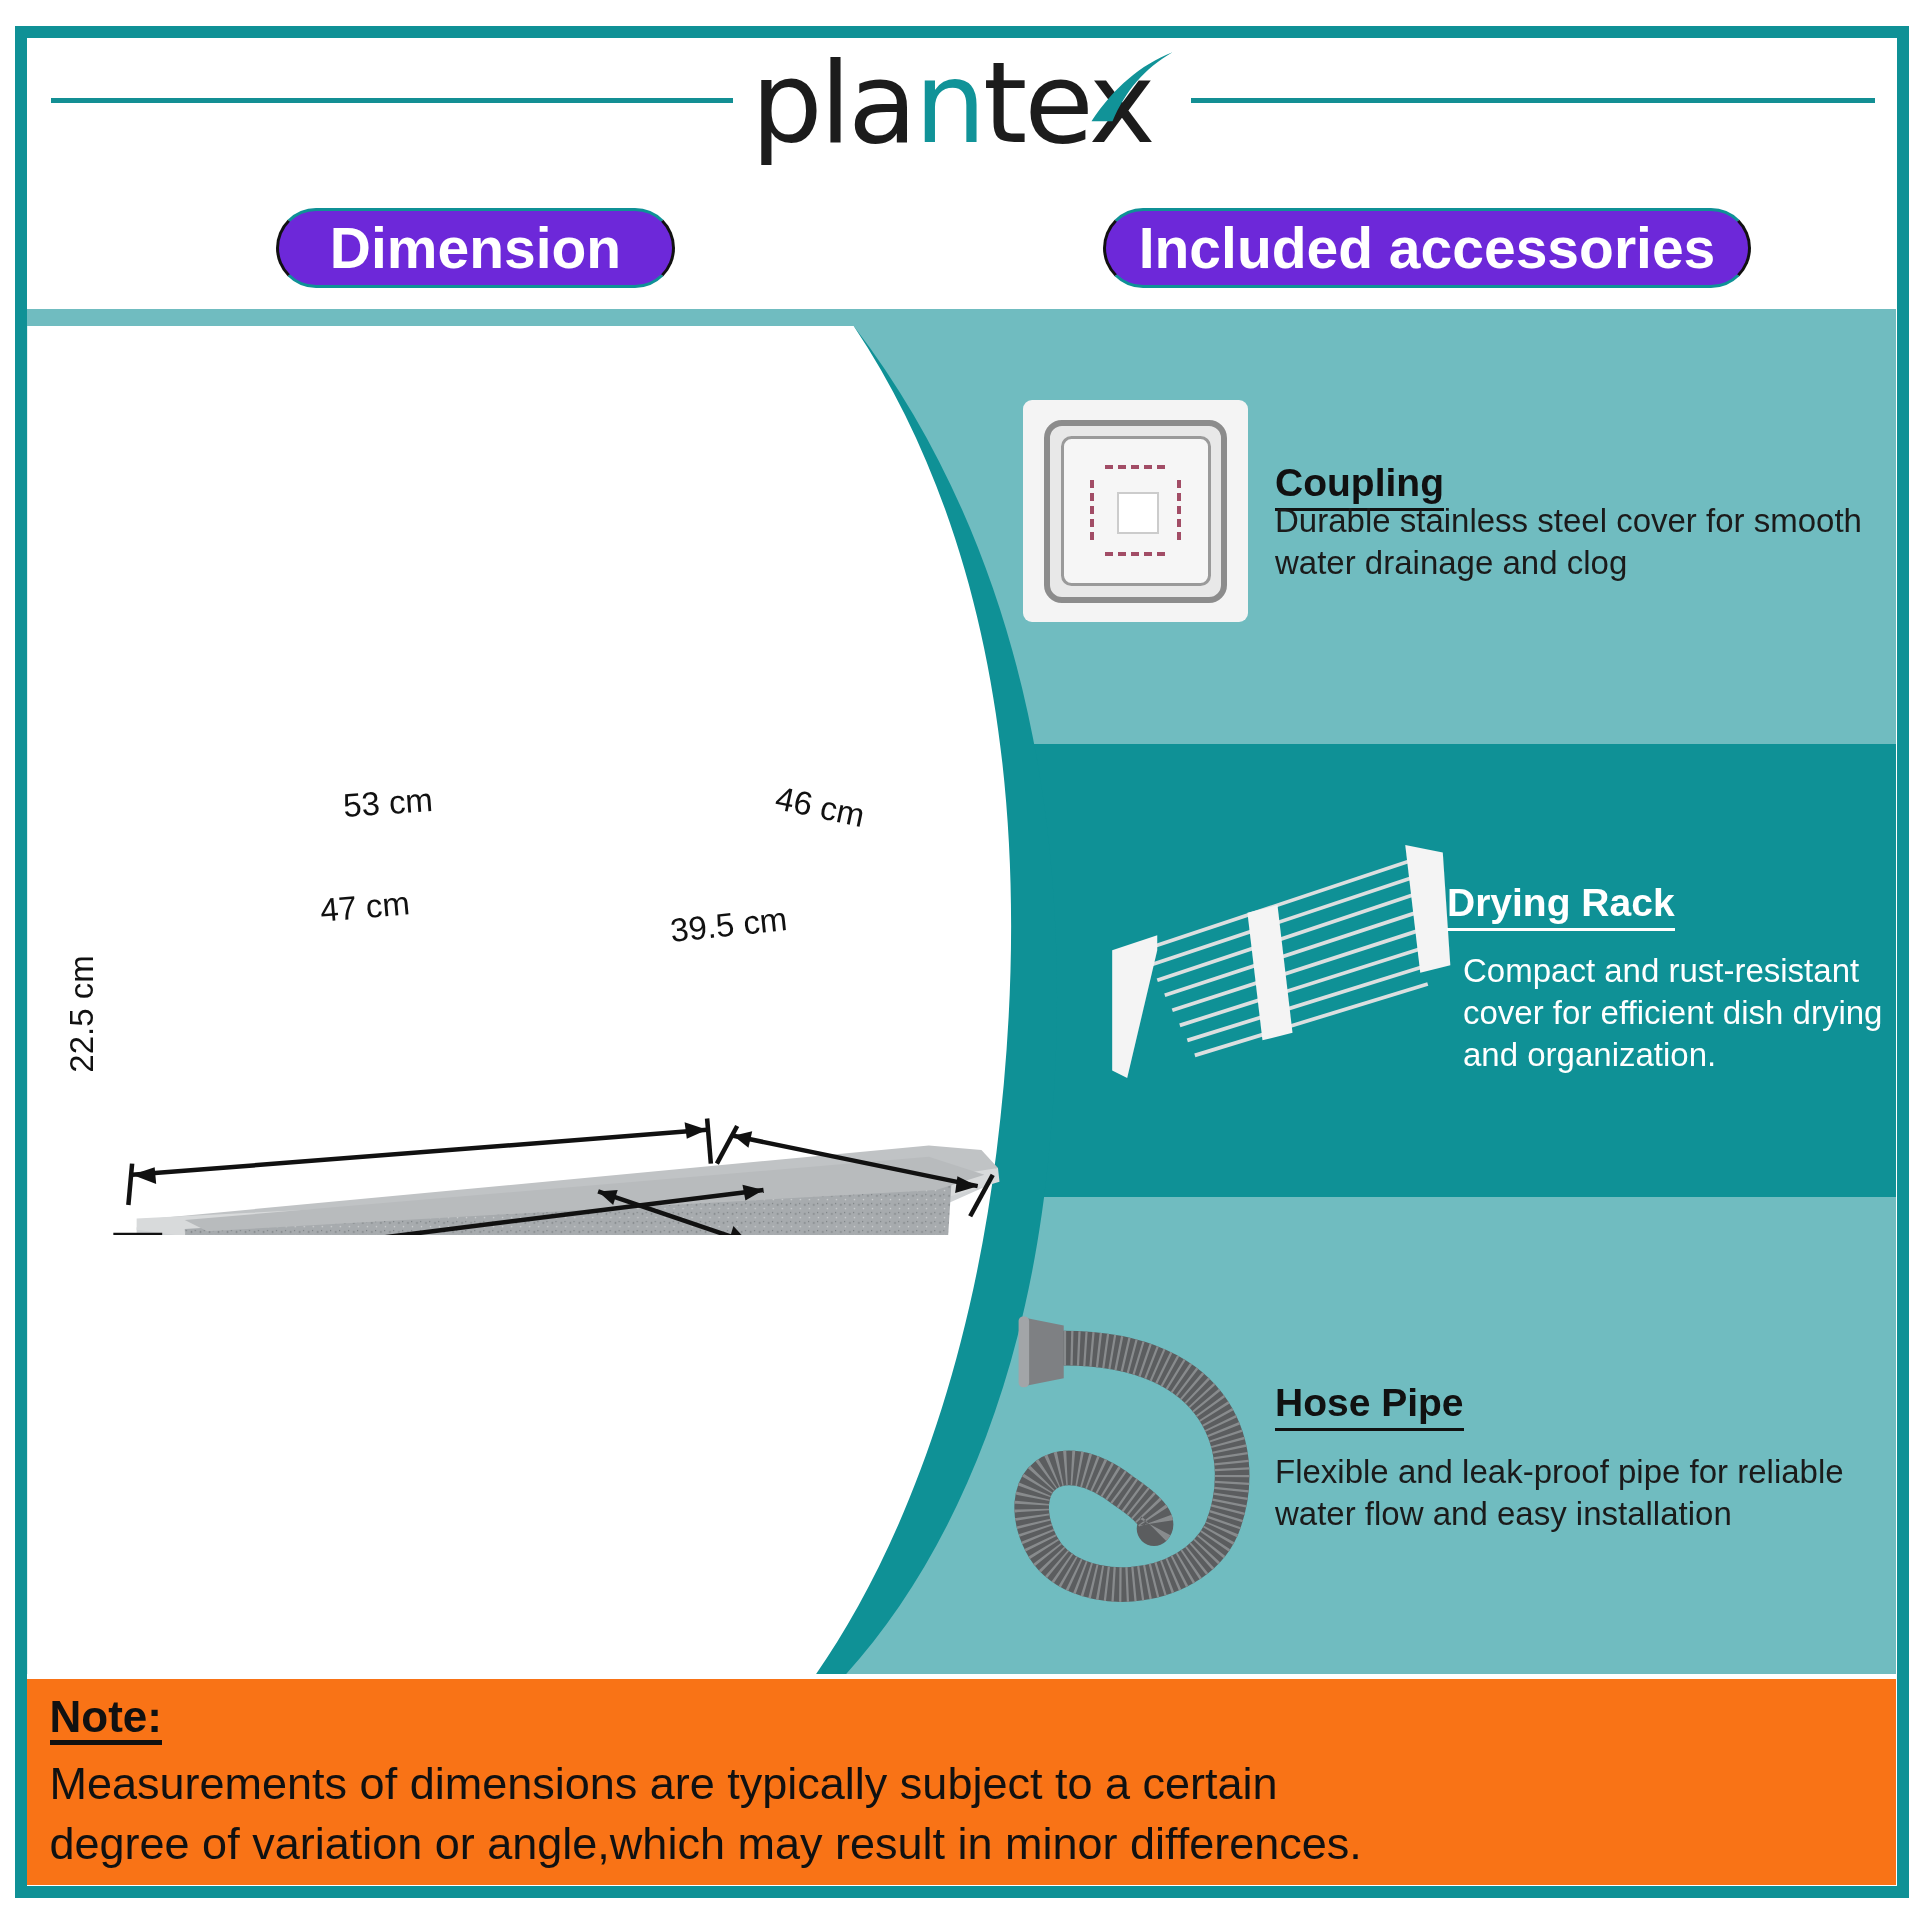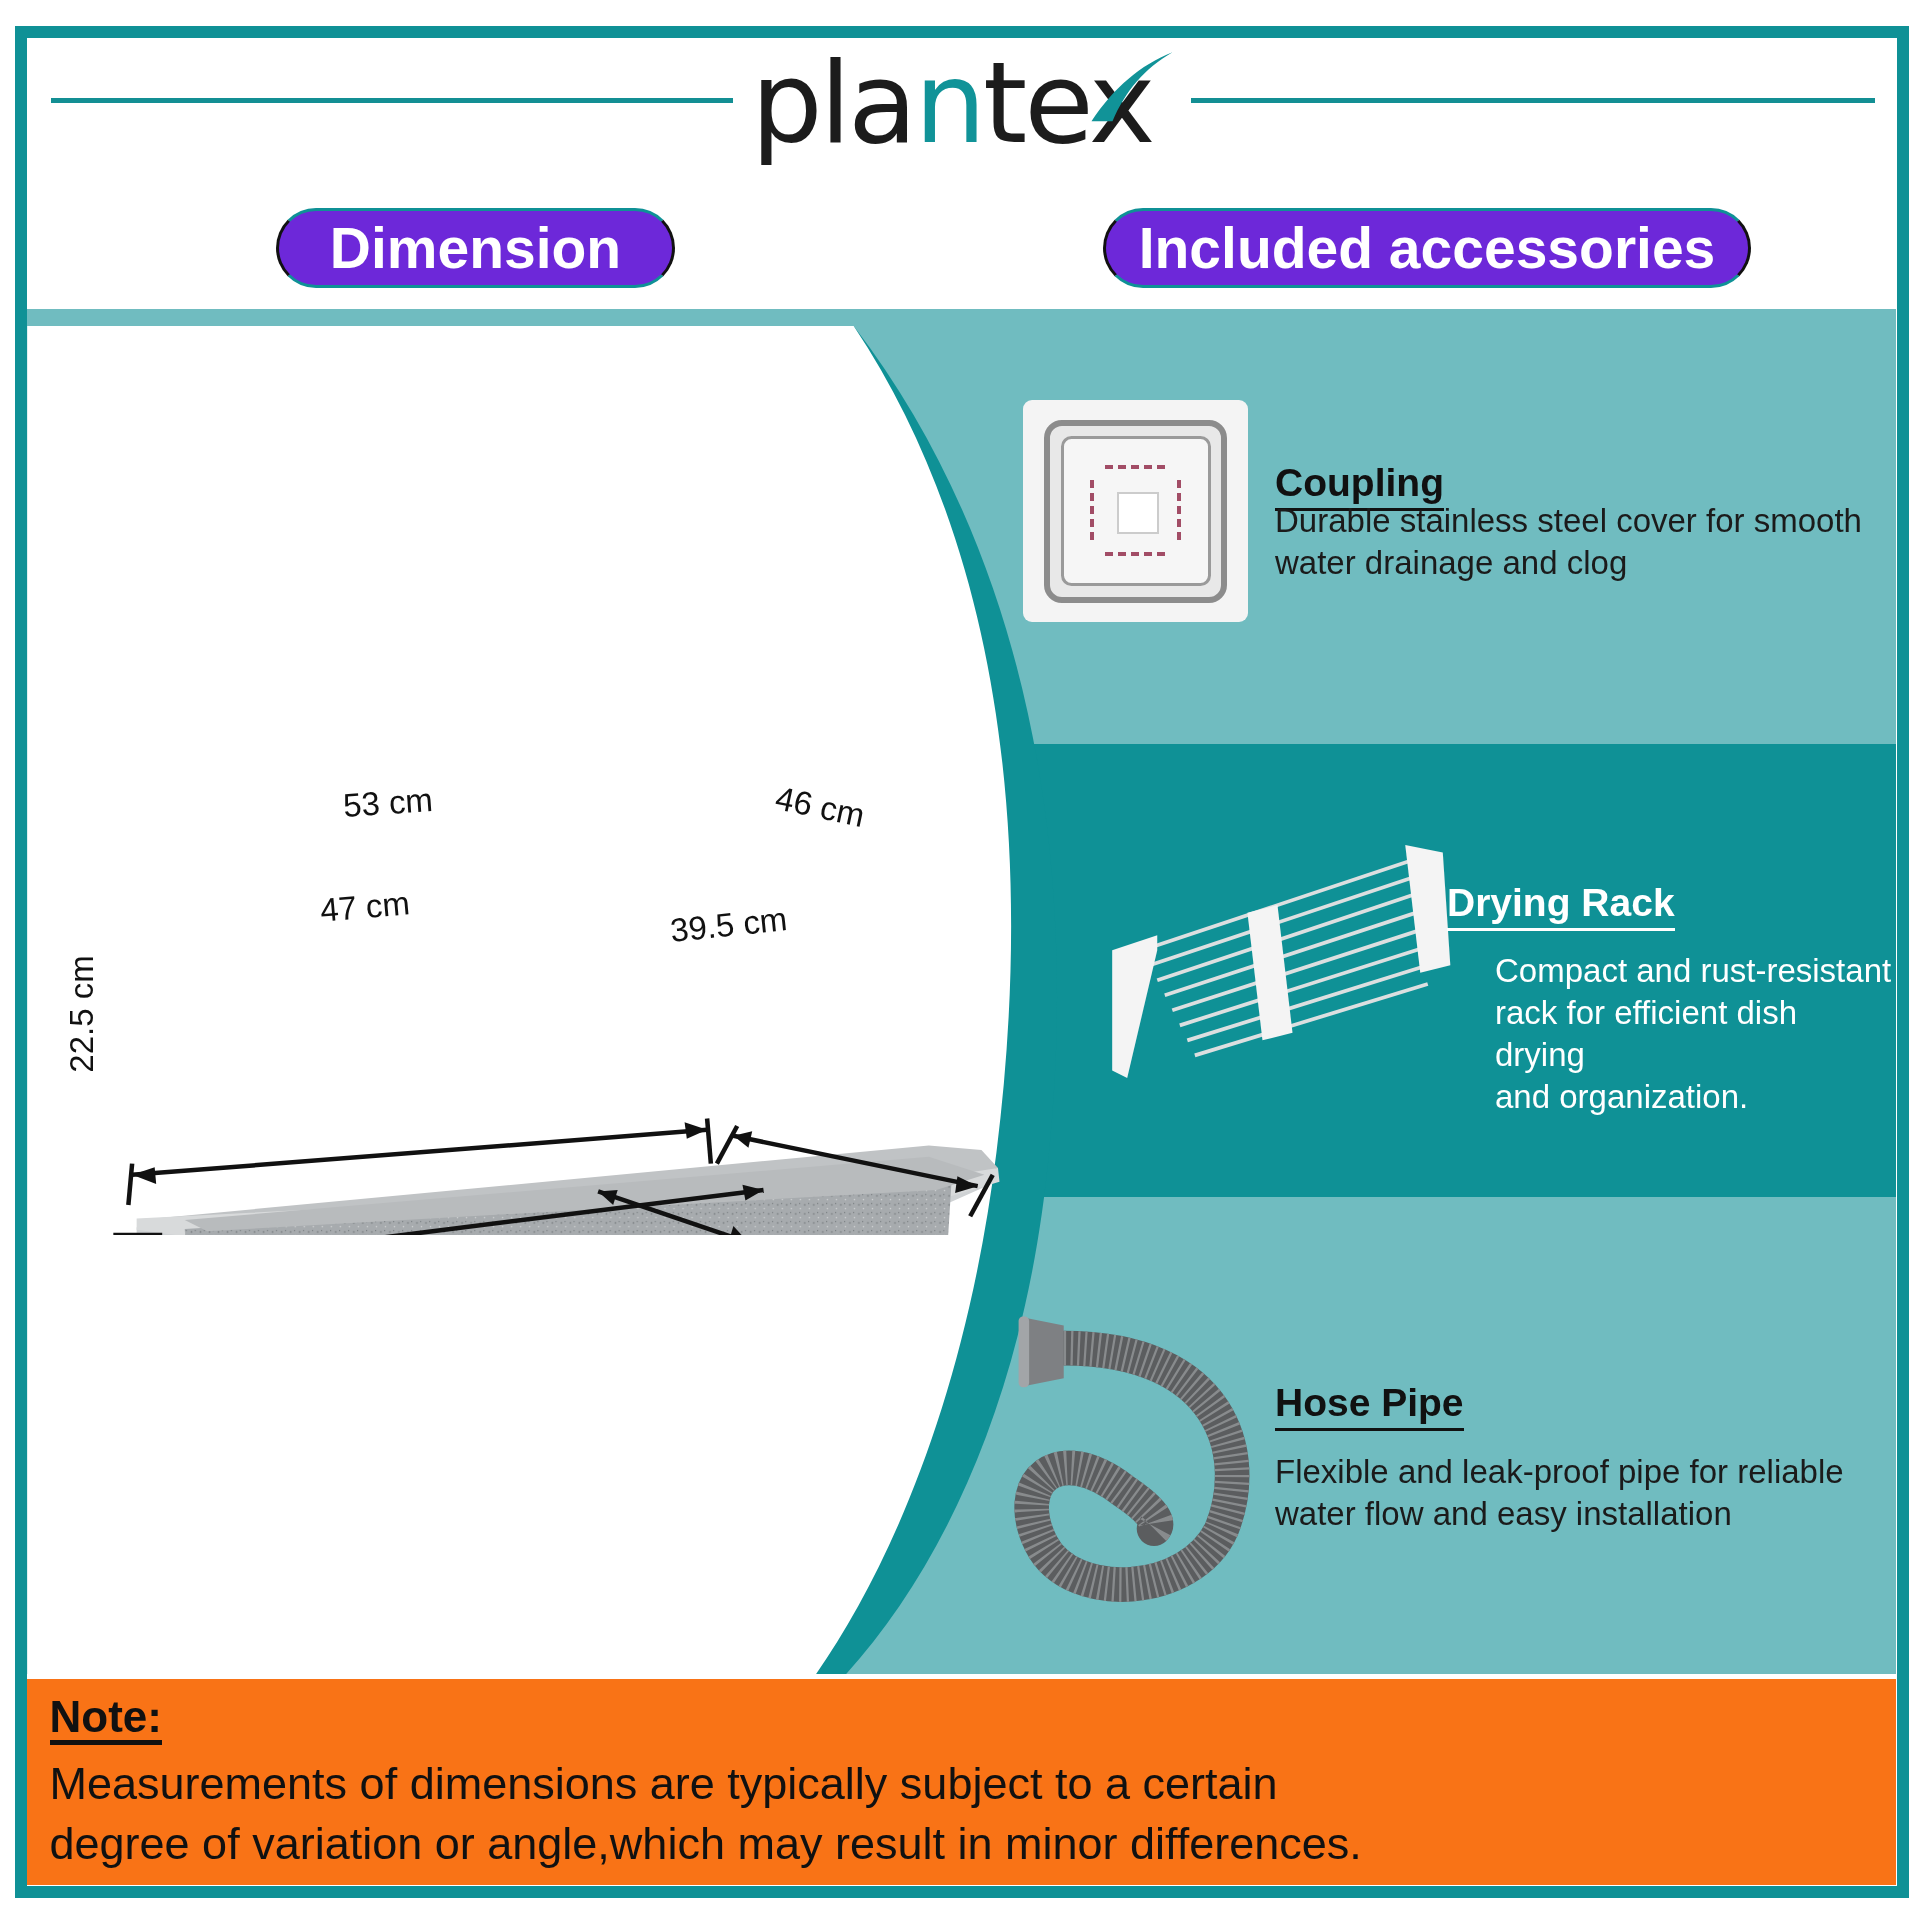--- a/index.html
+++ b/index.html
@@ -126,23 +126,23 @@
       <line x1="100" y1="220" x2="440" y2="110"></line>
         <line x1="110" y1="240" x2="440" y2="135"></line>
       <line x1="120" y1="260" x2="440" y2="160"></line>
         <line x1="130" y1="280" x2="440" y2="185"></line>
     </g>
     <polygon points="20,140 80,120 80,140 40,310 20,300" fill="#f4f4f4"></polygon>
     <polygon points="200,90 240,80 260,250 220,260" fill="#f4f4f4"></polygon>
     <polygon points="410,0 460,10 470,160 430,170" fill="#f4f4f4"></polygon>
   </svg>
   <div class="acc-title" style="left:1420px;top:556px;color:#ffffff;">Drying Rack</div>
-  <div class="acc-desc" style="left:1436px;top:624px;color:#ffffff;margin-left:32px;">
+  <div class="acc-desc" style="left:1436px;top:624px;color:#ffffff;">
     <div>Compact and  rust-resistant</div>
-    <div>rack for efficient dish drying</div>
+    <div>cover for efficient dish drying</div>
     <div>and organization.</div>
   </div>
 
   <svg class="abs" style="left:969px;top:977px;" width="301" height="316" viewBox="0 0 400 420">
     <path d="M90 60 C300 60 340 200 300 300 C260 390 100 400 60 320 C20 240 80 180 170 250 C200 270 220 290 210 300" fill="none" stroke="#5b5d5f" stroke-width="46" stroke-linecap="round"></path>
     <path d="M90 60 C300 60 340 200 300 300 C260 390 100 400 60 320 C20 240 80 180 170 250 C200 270 220 290 210 300" fill="none" stroke="#888b8d" stroke-width="46" stroke-dasharray="3 6"></path>
     <polygon points="40,20 90,30 90,100 40,110" fill="#7e8083"></polygon>
     <rect x="30" y="18" width="14" height="94" rx="6" fill="#a2a5a8"></rect>
   </svg>
   <div class="acc-title" style="left:1248px;top:1056px;color:#111;">Hose Pipe</div>

